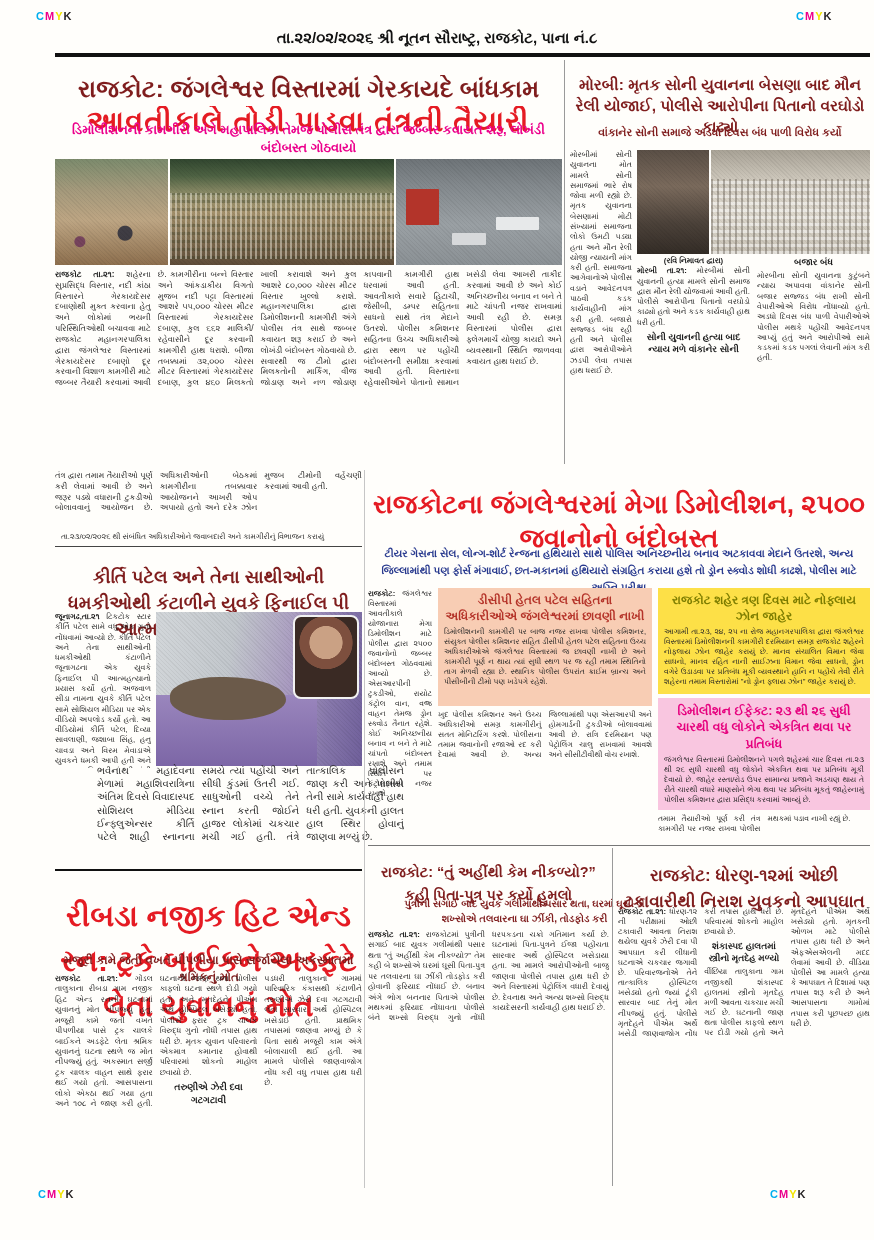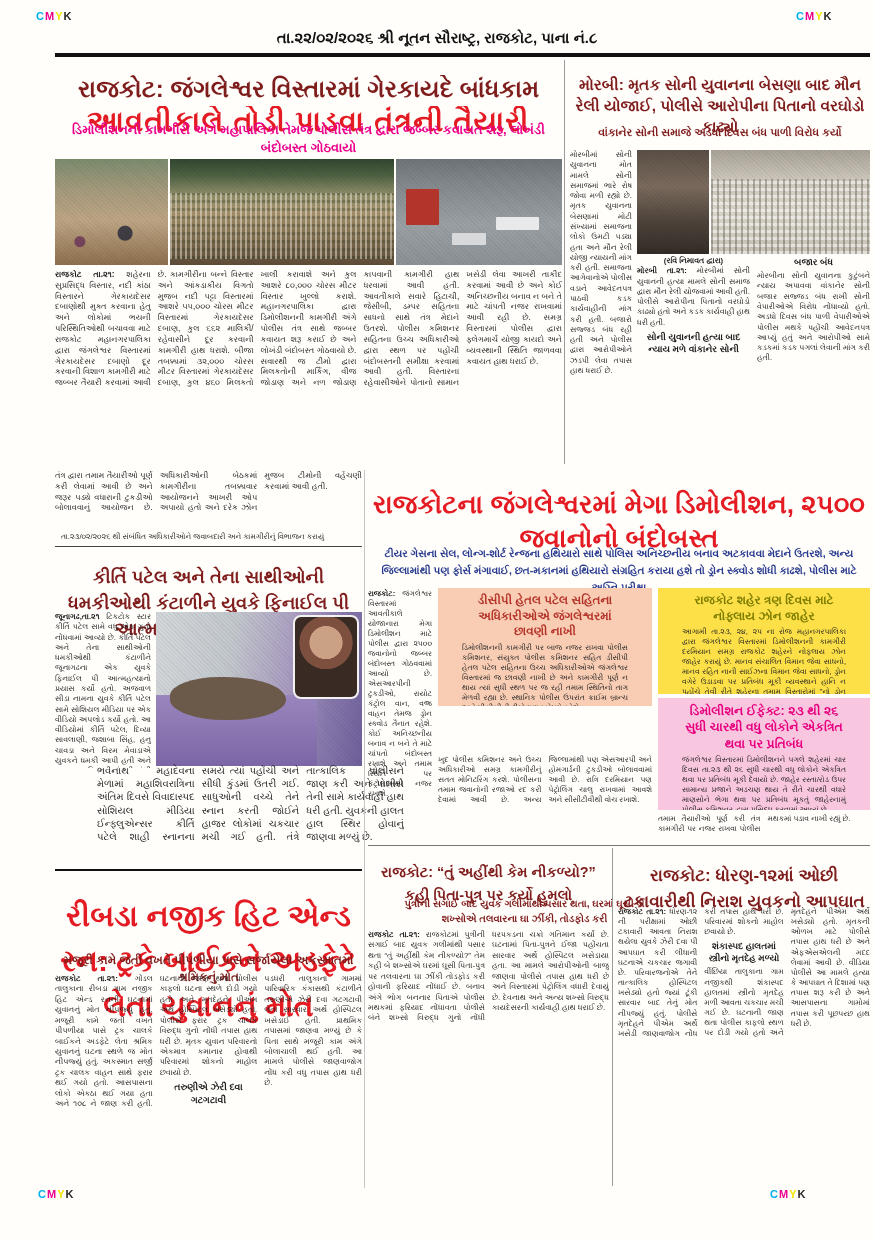--- a/index.html
+++ b/index.html
@@ -39,29 +39,29 @@
   .bt{position:absolute;font-size:8.2px;line-height:1.32;text-align:justify;overflow:hidden;color:#1c1c1c;}
   .bt .dl{font-weight:800;}
   .bt .ih{display:block;font-weight:800;text-align:center;font-size:1.18em;margin:3px 0;}
   .ms-body{left:55px;top:270px;width:507px;height:198px;column-count:5;column-gap:7px;}
   .ms-cont{left:55px;top:471px;width:307px;height:58px;column-count:3;column-gap:7px;}
   .kt-pre{left:39px;top:532px;width:307px;height:13px;font-size:7.6px;text-align:center;}
   .mb-col1{left:570px;top:150px;width:62px;height:312px;font-size:7.8px;}
   .mb-body{left:637px;top:256px;width:233px;height:206px;column-count:2;column-gap:7px;font-size:7.8px;}
   .mb-credit{display:block;font-weight:700;text-align:center;}
   .mega-col1{left:368px;top:589px;width:64px;height:256px;font-size:7.6px;}
-  .mega-bp{left:438px;top:710px;width:214px;height:134px;column-count:2;column-gap:7px;font-size:7.6px;margin-top:45px;}
+  .mega-bp{left:438px;top:710px;width:214px;height:134px;column-count:2;column-gap:7px;font-size:7.6px;}
   .mega-bpk{left:658px;top:814px;width:212px;height:30px;column-count:2;column-gap:7px;font-size:7.6px;}
   .kt-col1{left:55px;top:612px;width:96px;height:156px;font-size:7.8px;}
   .kt-body2{left:55px;top:764px;width:307px;height:96px;column-count:3;column-gap:7px;font-size:10px;margin-left:42px;}
   .rb-body{left:55px;top:974px;width:307px;height:212px;column-count:3;column-gap:7px;font-size:7.9px;}
   .at-body{left:368px;top:930px;width:241px;height:252px;column-count:2;column-gap:7px;font-size:7.9px;}
   .sc-body{left:618px;top:907px;width:252px;height:322px;column-count:3;column-gap:7px;font-size:7.7px;}
   
-  .ibox{position:absolute;padding:4px 24px;box-sizing:border-box;overflow:hidden;}
+  .ibox{position:absolute;padding:4px 6px;box-sizing:border-box;overflow:hidden;}
   .ibox .bt2{font-size:7.6px;line-height:1.32;text-align:justify;color:#222;}
   .ibox .btitle{font-weight:800;text-align:center;line-height:1.3;margin:1px 0 3px;}
   .bx-peach{left:438px;top:588px;width:214px;height:118px;background:#f8cdb4;}
   .bx-peach .btitle{color:#b5342a;font-size:12px;}
   .bx-yellow{left:658px;top:588px;width:212px;height:106px;background:#fde047;}
   .bx-yellow .btitle{color:#7d7d00;font-size:12px;}
   .bx-pink{left:658px;top:698px;width:212px;height:112px;background:#f9c6e0;}
   .bx-pink .btitle{color:#e6007e;font-size:12.5px;}
   
   .photo{position:relative;overflow:hidden;background:#888;}

